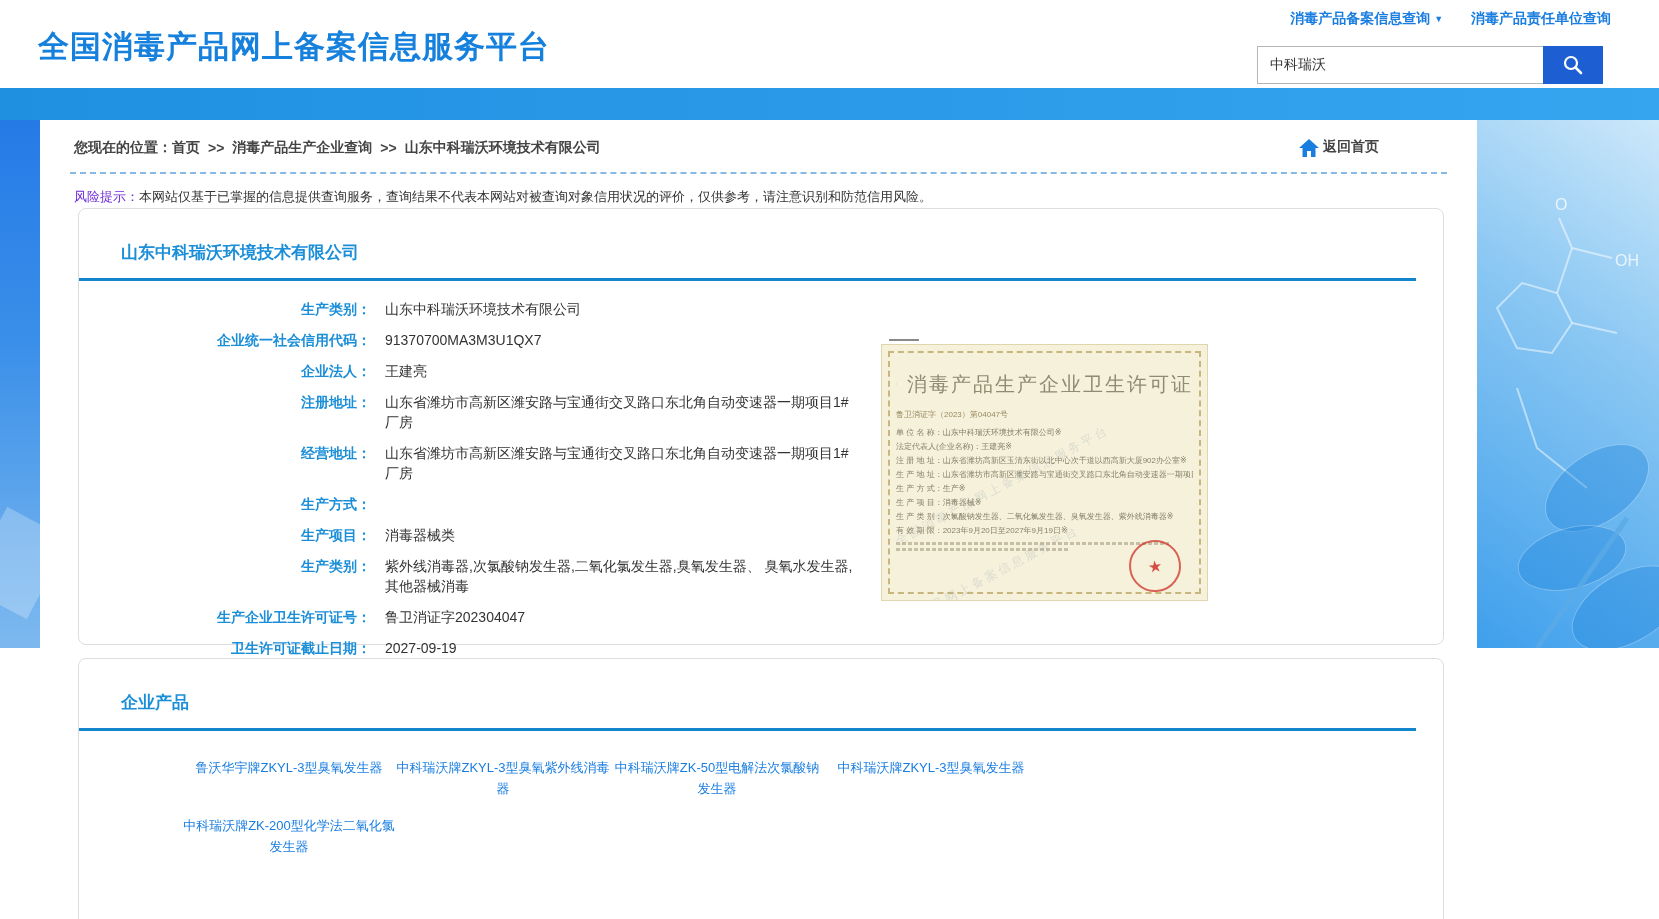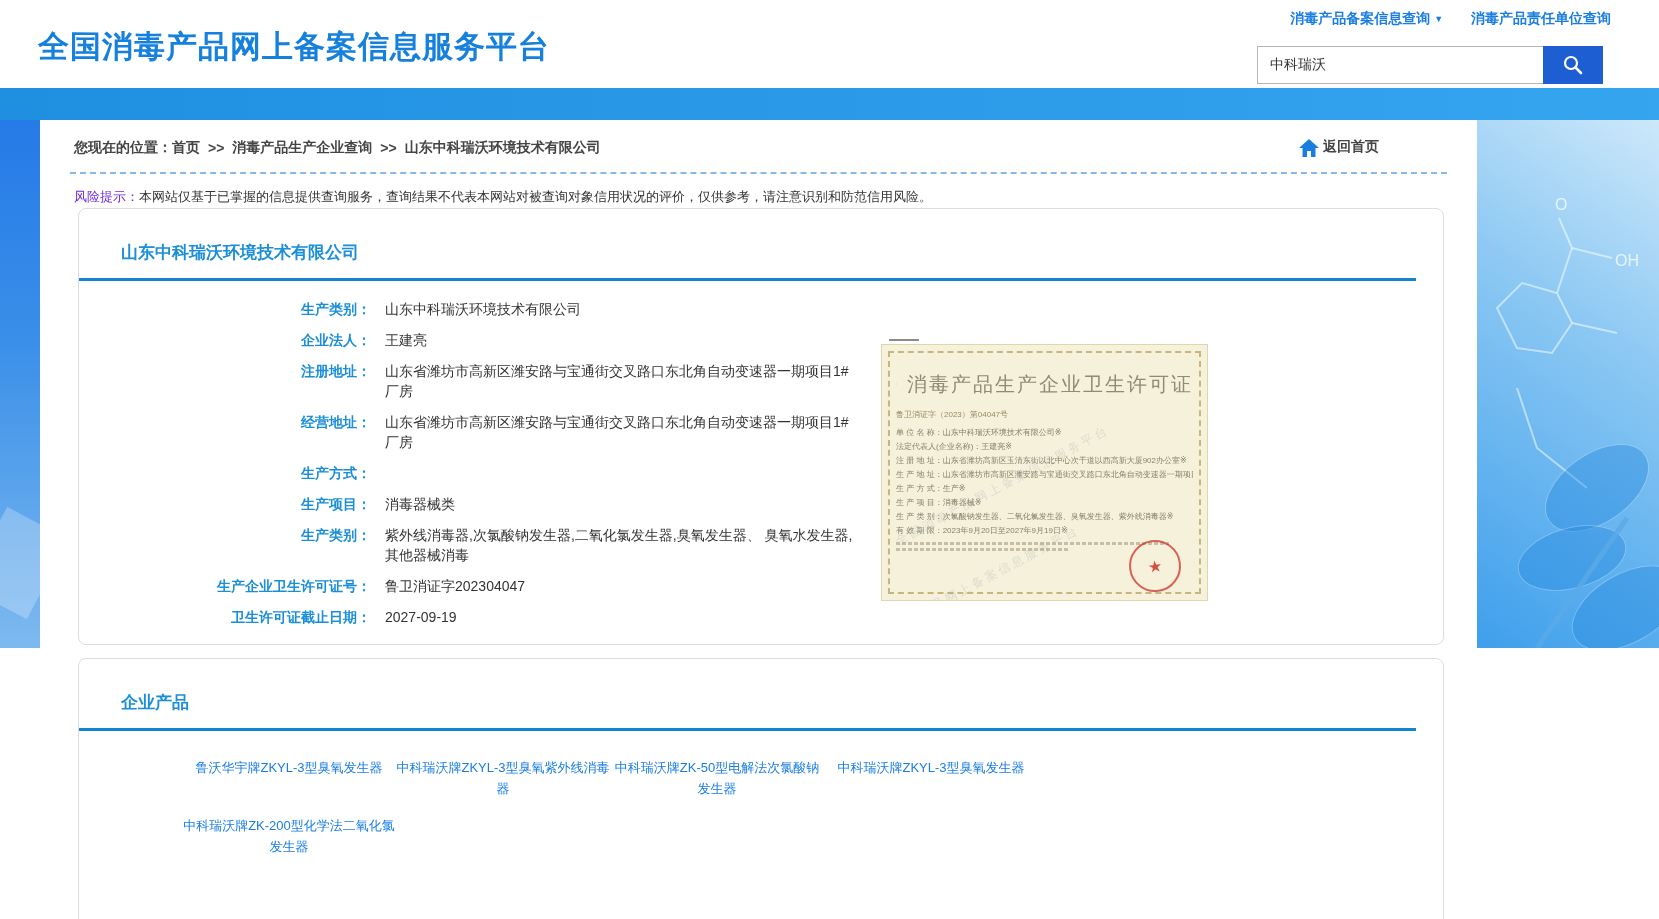--- a/index.html
+++ b/index.html
@@ -190,20 +190,24 @@
   </div>
 
   <div class="panel panel-company">
     <div class="panel-title">山东中科瑞沃环境技术有限公司</div>
     <div class="panel-divider"></div>
 
     <div class="fields">
       <div class="field-row">
         <div class="field-label">生产类别：</div>
         <div class="field-value">山东中科瑞沃环境技术有限公司</div>
+      </div>
+      <div class="field-row">
+        <div class="field-label">企业统一社会信用代码：</div>
+        <div class="field-value">91370700MA3M3U1QX7</div>
       </div>
       <div class="field-row">
         <div class="field-label">企业法人：</div>
         <div class="field-value">王建亮</div>
       </div>
       <div class="field-row">
         <div class="field-label">注册地址：</div>
         <div class="field-value">山东省潍坊市高新区潍安路与宝通街交叉路口东北角自动变速器一期项目1#厂房</div>
       </div>
       <div class="field-row">

